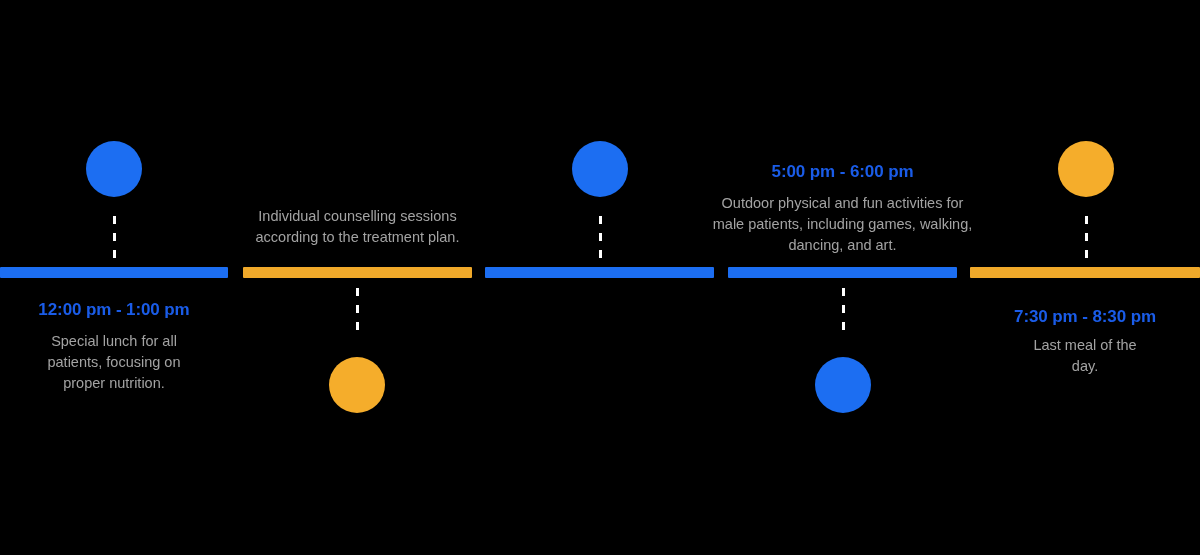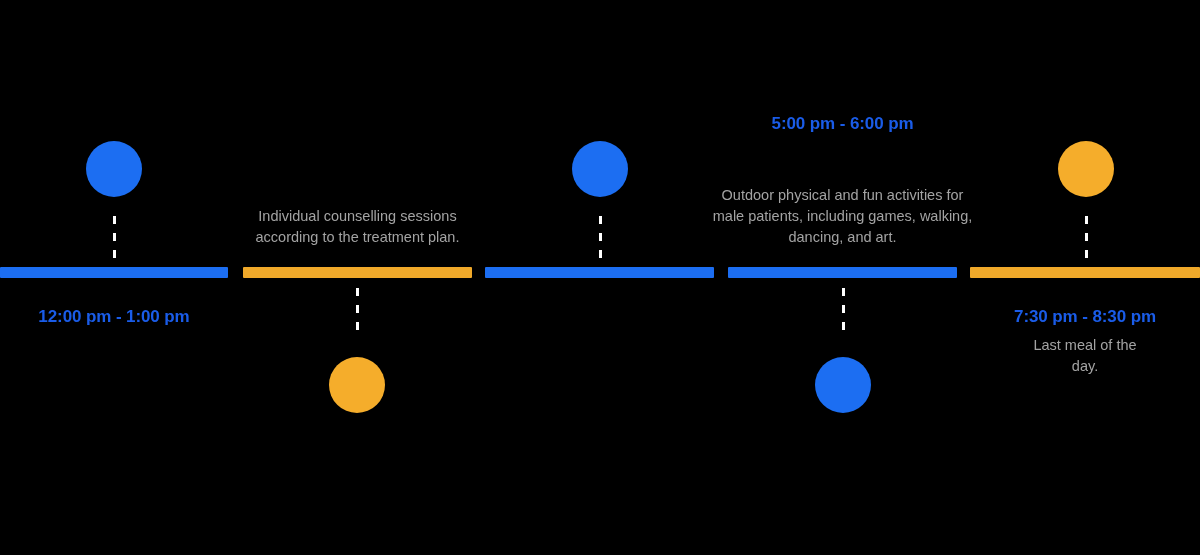--- a/index.html
+++ b/index.html
@@ -84,22 +84,23 @@
   <div class="bar" style="left:0px; width:228px; background:#1c6ef2;"></div>
 
   <div class="node" style="left:86px; top:141px; background:#1c6ef2;"></div>
 
   <div class="connector" style="left:113px; top:216px;">
     <i></i>
       <i></i>
       <i></i>
   </div>
 
-  <div class="block" style="left:0px; top:307px; width:228px;">
+  <div class="block" style="left:0px; top:300px; width:228px;">
     <div class="heading">12:00 pm - 1:00 pm</div>
+    <div class="body" style="padding:0 26px;">Special lunch for all patients, focusing on proper nutrition.</div>
   </div>
 
   <div class="bar" style="left:243px; width:229px; background:#f0a92a;"></div>
 
   <div class="node" style="left:329px; top:357px; background:#f5ad2b;"></div>
 
   <div class="connector" style="left:356px; top:288px;">
     <i></i>
       <i></i>
       <i></i>
@@ -125,21 +126,21 @@
   <div class="bar" style="left:728px; width:229px; background:#1c6ef2;"></div>
 
   <div class="node" style="left:815px; top:357px; background:#1c6ef2;"></div>
 
   <div class="connector" style="left:842px; top:288px;">
     <i></i>
       <i></i>
       <i></i>
   </div>
 
-  <div class="block above" style="left:700px; top:138px; width:285px; height:110px;gap:40px;">
+  <div class="block above" style="left:700px; top:146px; width:285px; height:110px;">
     <div class="heading">5:00 pm - 6:00 pm</div>
     <div class="body" style="padding:0 4px;">Outdoor physical and fun activities for male patients, including games, walking, dancing, and art.</div>
   </div>
 
   <div class="bar" style="left:970px; width:230px; background:#f0a92a;"></div>
 
   <div class="node" style="left:1058px; top:141px; background:#f5ad2b;"></div>
 
   <div class="connector" style="left:1085px; top:216px;">
     <i></i>

